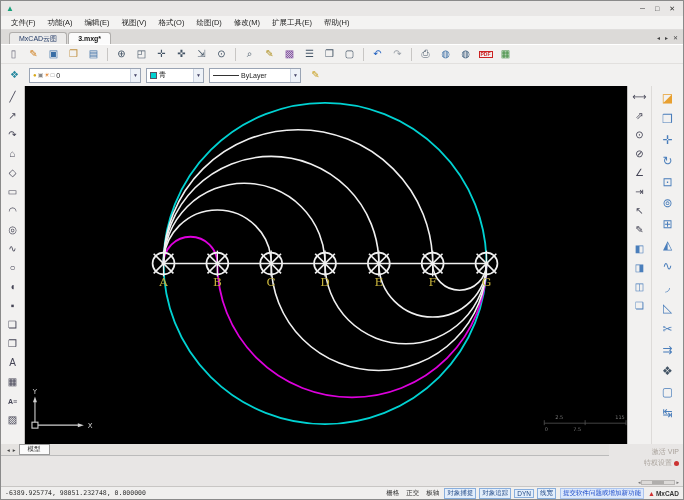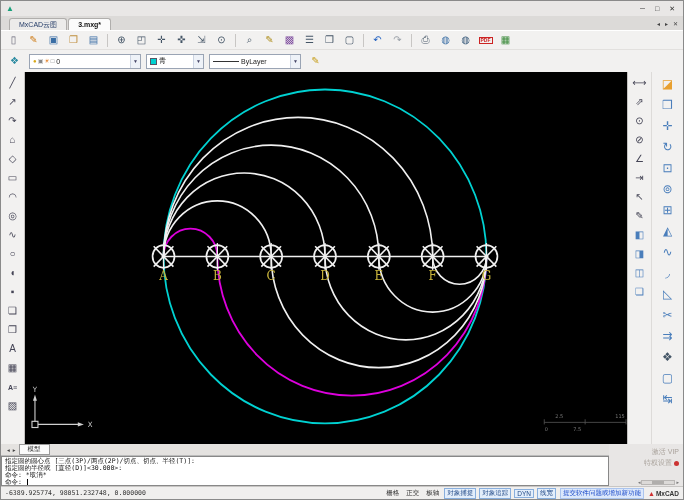--- a/index.html
+++ b/index.html
@@ -83,20 +83,31 @@
 
   <div class="titlebar">
     <span class="app-icon">▲</span>
     <span class="win-btns">
       <span>─</span>
       <span>□</span>
       <span>✕</span>
     </span>
   </div>
 
+  <div class="menubar" id="menubar">
+      <span class="menu-item">文件(F)</span>
+      <span class="menu-item">功能(A)</span>
+      <span class="menu-item">编辑(E)</span>
+      <span class="menu-item">视图(V)</span>
+      <span class="menu-item">格式(O)</span>
+      <span class="menu-item">绘图(D)</span>
+      <span class="menu-item">修改(M)</span>
+      <span class="menu-item">扩展工具(E)</span>
+      <span class="menu-item">帮助(H)</span>
+    </div>
 
   <div class="tabbar">
     <div style="display:flex;align-items:flex-end;" id="tabs">
         <span class="tab">MxCAD云图</span>
         <span class="tab active">3.mxg*</span>
       </div>
     <div class="tabnav" id="tabnav">
         <span>◂</span>
         <span>▸</span>
         <span>✕</span>
@@ -421,26 +432,20 @@
   </div>
 
   <div class="bottomrow">
     <div class="bottom-left">
       <div class="modelstrip">
         <span class="msnav" id="msNav"></span>
         <span class="msnav">◂</span>
           <span class="msnav">▸</span>
           <span class="mstab">模型</span>
       </div>
-      <div class="cmdbox" id="cmdbox">
-          <div>指定圆的圆心点 [三点(3P)/两点(2P)/切点、切点、半径(T)]:</div>
-          <div>指定圆的半径或 [直径(D)]&lt;30.000&gt;:</div>
-          <div>命令: *取消*</div>
-          <div>命令: <span class="caret"></span></div>
-        </div>
     </div>
     <div class="bottom-right">
       <span class="promo-line">
           <span>激活 VIP</span>
         </span>
       <span class="promo-line">
           <span>特权设置</span>
           <span class="promo-badge"></span>
         </span>
       <span class="mini-scroll">

